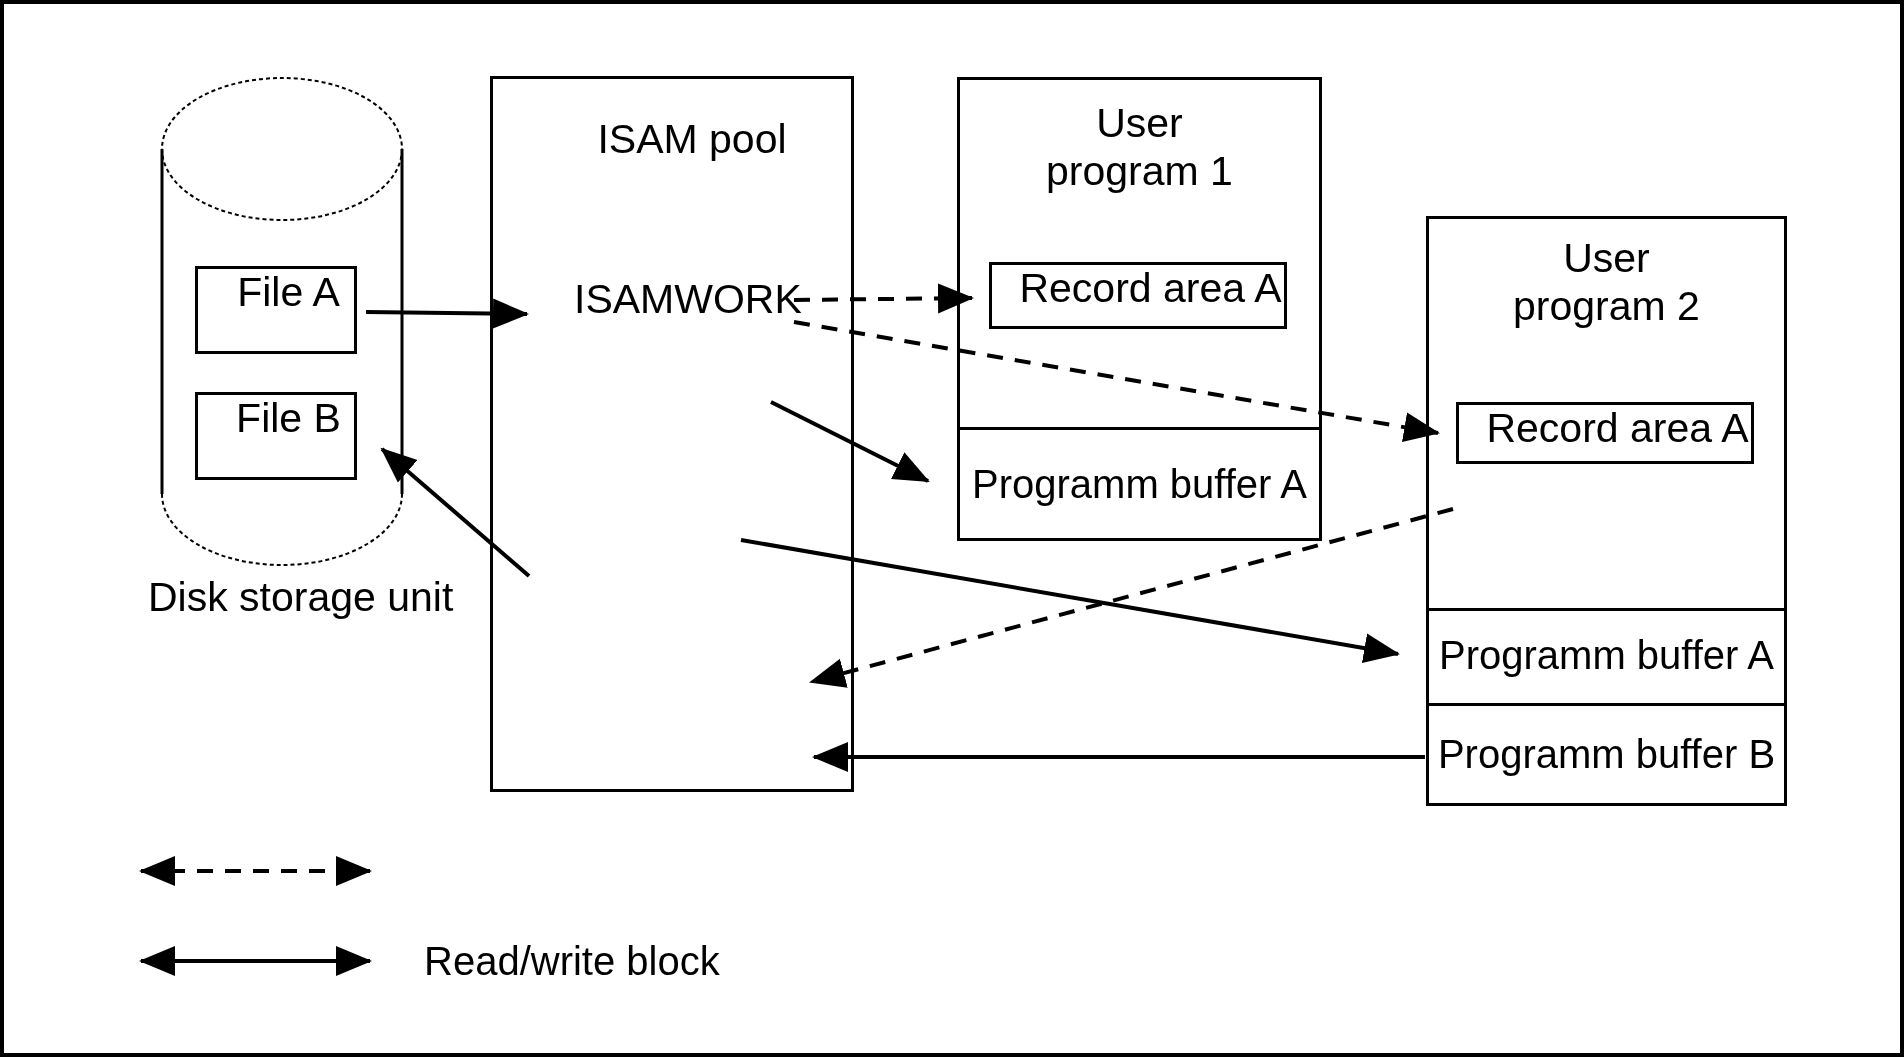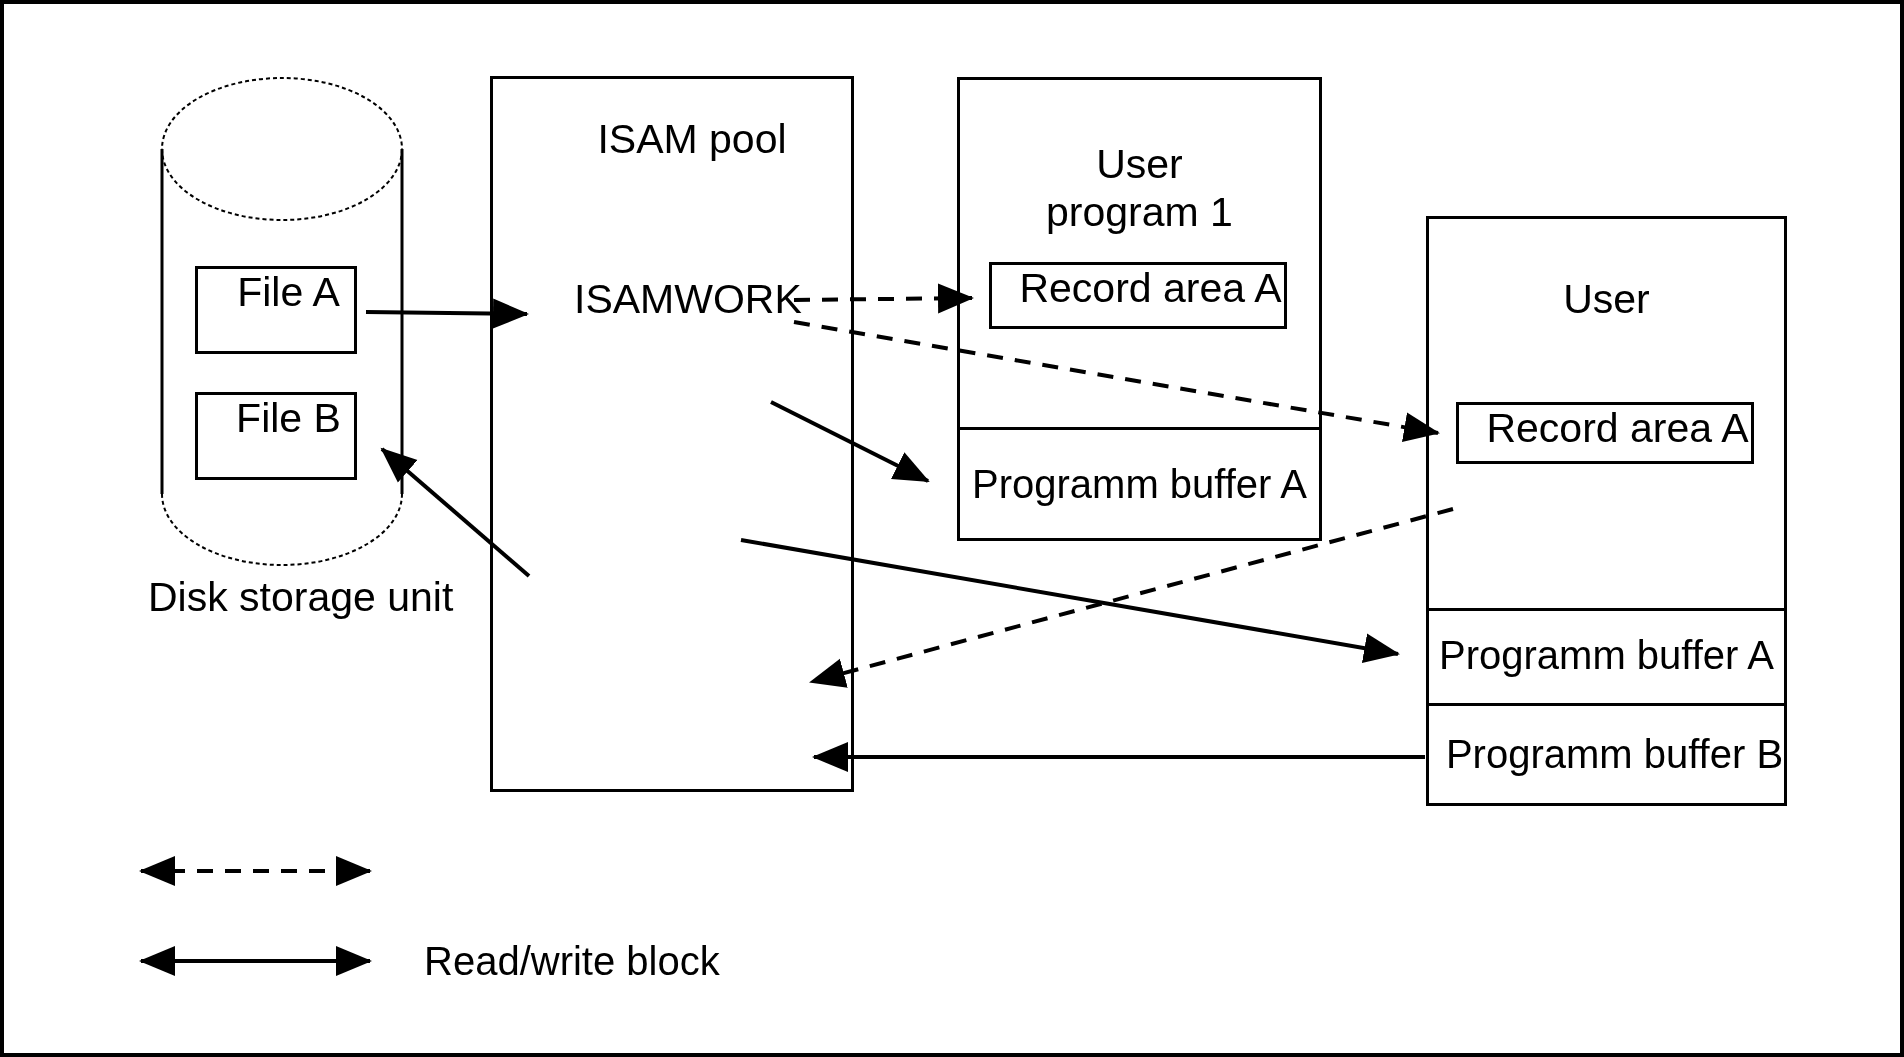--- a/index.html
+++ b/index.html
@@ -48,21 +48,20 @@
     position: absolute;
     left: 0; top: 0;
     pointer-events: none;
     z-index: 10;
   }
   .titleblock {
     position: absolute;
     font-size: 41px;
     line-height: 1.18;
     text-align: center;
-    margin-top: 41px;
   }
 </style>
 </head>
 <body>
 
 <div class="canvas">
 
   <div class="box" style="left:191px; top:262px; width:162px; height:88px;">
     <span style="font-size:41px;">File A</span>
   </div>
@@ -82,28 +81,29 @@
   </div>
   <div class="box" style="left:985px; top:258px; width:298px; height:67px;">
     <span style="font-size:41px;">Record area A</span>
   </div>
   <div class="divider" style="left:953px; top:423px; width:365px;"></div>
   <div class="section-label" style="left:956px; top:426px; width:359px; height:108px;">Programm buffer A</div>
 
   <div class="box" style="left:1422px; top:212px; width:361px; height:590px;"></div>
   <div class="titleblock" style="left:1422px; top:230px; width:361px;">
     <div>User</div>
+    <div>program 2</div>
   </div>
   <div class="box" style="left:1452px; top:398px; width:298px; height:62px;">
     <span style="font-size:41px;">Record area A</span>
   </div>
   <div class="divider" style="left:1422px; top:604px; width:361px;"></div>
   <div class="section-label" style="left:1425px; top:607px; width:355px; height:89px;">Programm buffer A</div>
   <div class="divider" style="left:1422px; top:699px; width:361px;"></div>
-  <div class="section-label" style="left:1425px; top:702px; width:355px; height:97px;margin-left:8px;">Programm buffer B</div>
+  <div class="section-label" style="left:1425px; top:702px; width:355px; height:97px;">Programm buffer B</div>
 
   <div class="section-label" style="left:420px; top:935px; height:44px;">Read/write block</div>
 
   <svg class="overlay" width="1904" height="1057" viewBox="0 0 1904 1057">
     <defs>
       <marker id="ah-end" markerUnits="userSpaceOnUse" markerWidth="38" markerHeight="32" refX="34" refY="16" orient="auto">
         <path d="M0,1 L36,16 L0,31 Z" fill="#000000"></path>
       </marker>
       <marker id="ah-start" markerUnits="userSpaceOnUse" markerWidth="38" markerHeight="32" refX="34" refY="16" orient="auto-start-reverse">
         <path d="M0,1 L36,16 L0,31 Z" fill="#000000"></path>

